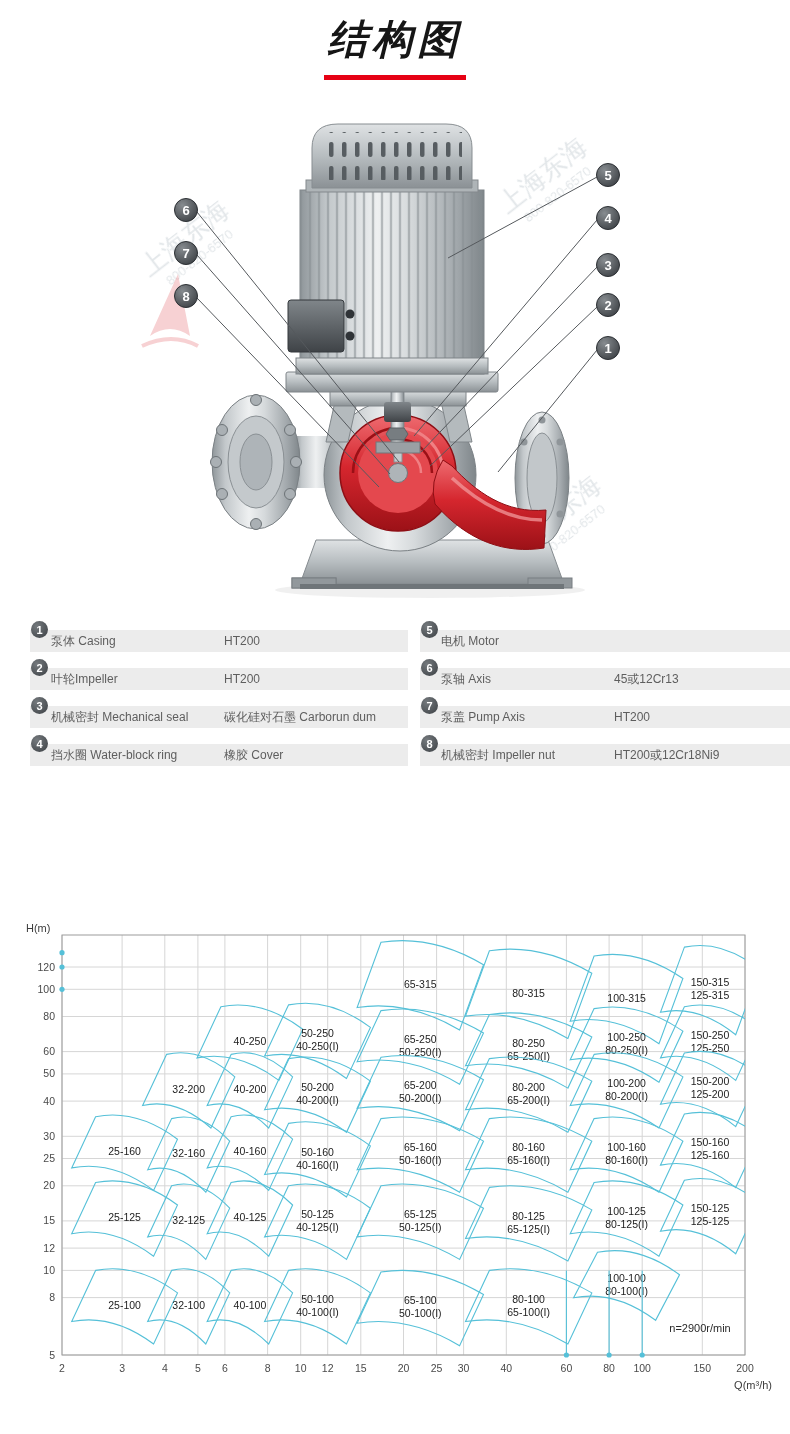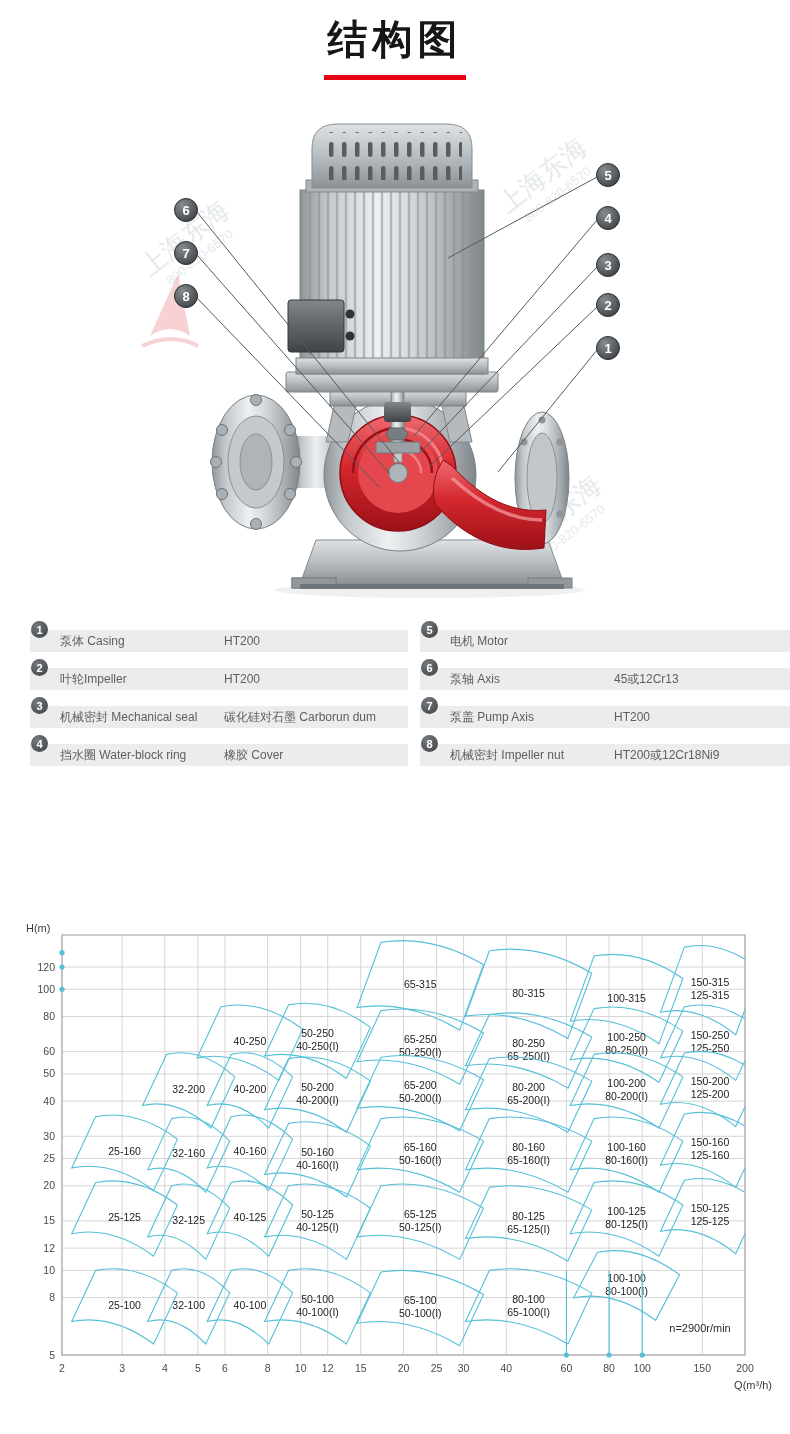--- a/index.html
+++ b/index.html
@@ -1,41 +1,41 @@
 <!DOCTYPE html>
 <html><head>
 <meta charset="utf-8">
 <style>
   * { box-sizing: border-box; }
   html,body { margin:0; padding:0; background:#ffffff; }
   body { font-family:"Liberation Sans","DejaVu Sans",sans-serif; }
   .page { position:relative; width:790px; height:1434px; background:#fff; overflow:hidden; margin:0 auto; }
 
   .sec-title { position:absolute; left:0; right:0; text-align:center; }
-  .sec-title h1 { margin:0; font-size:40px; font-weight:bold; letter-spacing:5px; color:#161616; }
+  .sec-title h1 { margin:0; font-size:40px; font-weight:bold; letter-spacing:5px; color:#161616;font-style:italic; }
   .red-line { width:142px; height:5px; background:#e60114; margin:8px auto 0; }
 
   #structure-title-block { top:12px; }
   #performance-title-block { top:822px; }
 
   #pump-wrap  { position:absolute; top:90px; left:0; width:790px; height:525px; }
   #chart-wrap { position:absolute; top:920px; left:0; width:790px; height:474px; }
 
   .parts { position:absolute; top:630px; left:30px; width:736px; height:160px; }
   .pcol  { position:absolute; top:0; width:346px; }
   .pcol.left  { left:0; }
   .pcol.right { left:390px; }
   .prow { position:relative; height:22px; margin-bottom:16px; }
   .badge {
     position:absolute; left:1px; top:-9px; width:17px; height:17px; border-radius:50%;
     background:radial-gradient(circle at 35% 30%, #757a7e, #3b3f43);
     color:#fff; font-size:11px; font-weight:bold; display:flex; align-items:center; justify-content:center; z-index:2;
   }
   .plabel,.pvalue { position:absolute; top:0; height:22px; background:#ececec; font-size:12px; color:#5e5e5e; line-height:22px; overflow:hidden; white-space:nowrap; }
-  .plabel { left:0; width:203px; padding-left:30px; }
+  .plabel { left:0; width:203px; padding-left:21px; }
   .pvalue { left:186px; width:192px; padding-left:8px; }
 
   
   #chart-svg text { font-family:"Liberation Sans","DejaVu Sans",sans-serif; }
   #chart-svg .grid   { stroke:#d6d6d6; stroke-width:1; }
   #chart-svg .frame  { fill:none; stroke:#9c9c9c; stroke-width:1; }
   #chart-svg .tick   { font-size:10.5px; fill:#4a4a4a; }
   #chart-svg .tx     { text-anchor:middle; }
   #chart-svg .ty     { text-anchor:end; }
   #chart-svg .axl    { font-size:11px; fill:#3c3c3c; }

